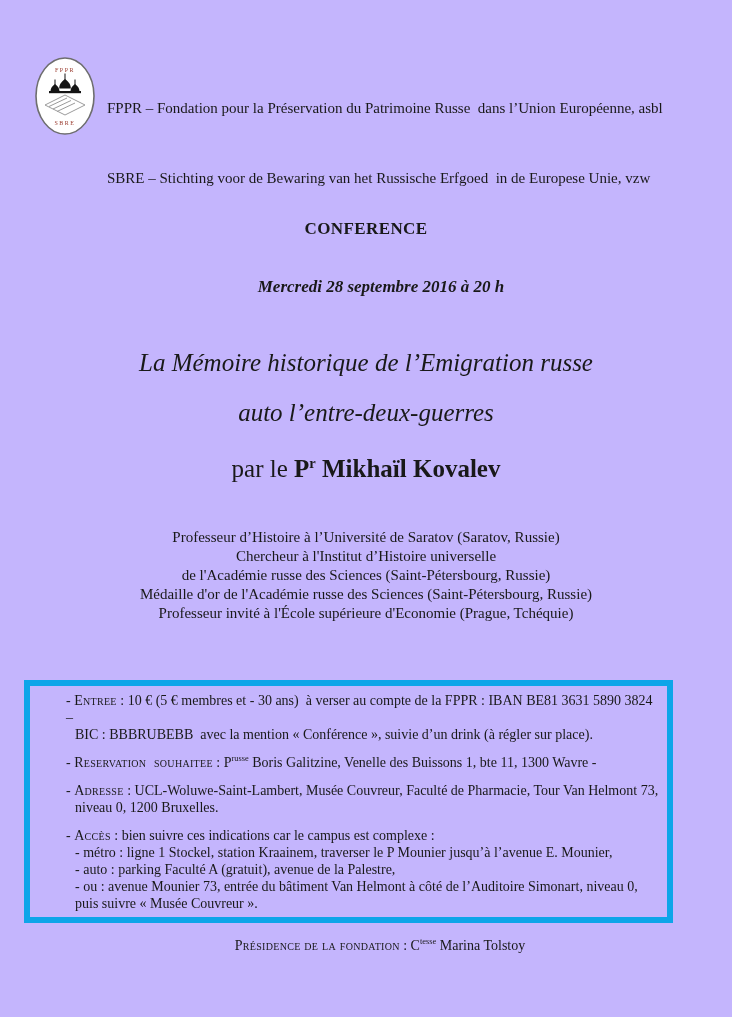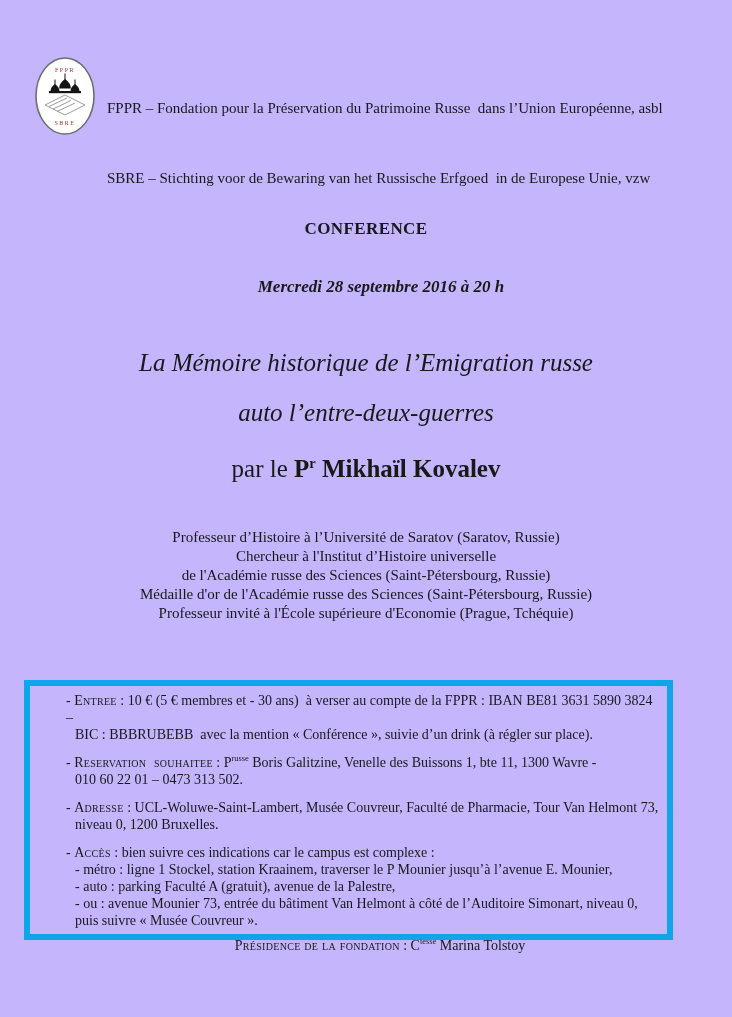--- a/index.html
+++ b/index.html
@@ -87,21 +87,20 @@
 
   <div class="credentials" id="credentials"><div>Professeur d’Histoire à l’Université de Saratov (Saratov, Russie)</div><div>Chercheur à l'Institut d’Histoire universelle</div><div>de l'Académie russe des Sciences (Saint-Pétersbourg, Russie)</div><div>Médaille d'or de l'Académie russe des Sciences (Saint-Pétersbourg, Russie)</div><div>Professeur invité à l'École supérieure d'Economie (Prague, Tchéquie)</div></div>
 
   <div class="details-box" id="details-box">
       <div class="d-item">
         <div class="d-line"><span>- </span><span class="sc">Entree</span><span> : 10 € (5 € membres et - 30 ans)  à verser au compte de la FPPR : IBAN BE81 3631 5890 3824 –</span></div>
         <div class="d-line ind1"><span>BIC : BBBRUBEBB  avec la mention « Conférence », suivie d’un drink (à régler sur place).</span></div>
       </div>
       <div class="d-item">
         <div class="d-line"><span>- </span><span class="sc">Reservation  souhaitee</span><span> : P</span><sup>russe</sup><span> Boris Galitzine, Venelle des Buissons 1, bte 11, 1300 Wavre -</span></div>
-        <div class="d-line ind1"><span>010 60 22 01 – 0473 313 502.</span></div>
       </div>
       <div class="d-item">
         <div class="d-line"><span>- </span><span class="sc">Adresse</span><span> : UCL-Woluwe-Saint-Lambert, Musée Couvreur, Faculté de Pharmacie, Tour Van Helmont 73,</span></div>
         <div class="d-line ind1"><span>niveau 0, 1200 Bruxelles.</span></div>
       </div>
       <div class="d-item">
         <div class="d-line"><span>- </span><span class="sc">Accès</span><span> : bien suivre ces indications car le campus est complexe :</span></div>
         <div class="d-line ind1"><span>- métro : ligne 1 Stockel, station Kraainem, traverser le P Mounier jusqu’à l’avenue E. Mounier,</span></div>
         <div class="d-line ind1"><span>- auto : parking Faculté A (gratuit), avenue de la Palestre,</span></div>
         <div class="d-line ind1"><span>- ou : avenue Mounier 73, entrée du bâtiment Van Helmont à côté de l’Auditoire Simonart, niveau 0,</span></div>

